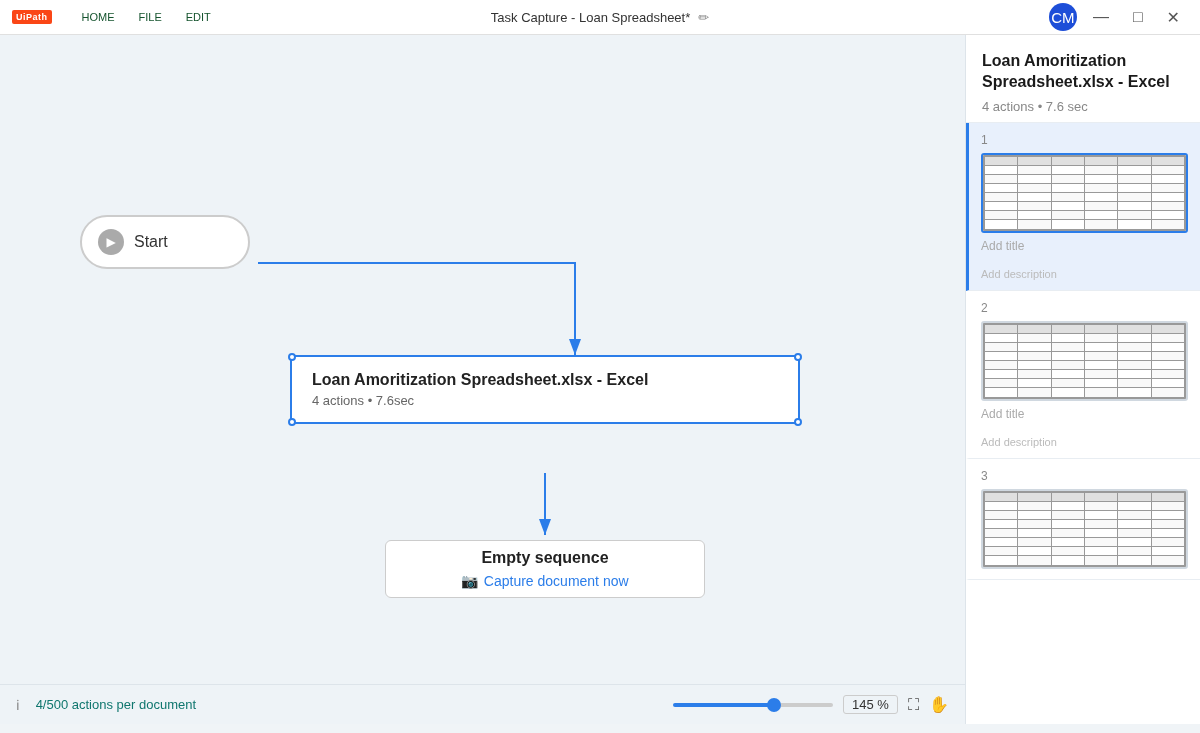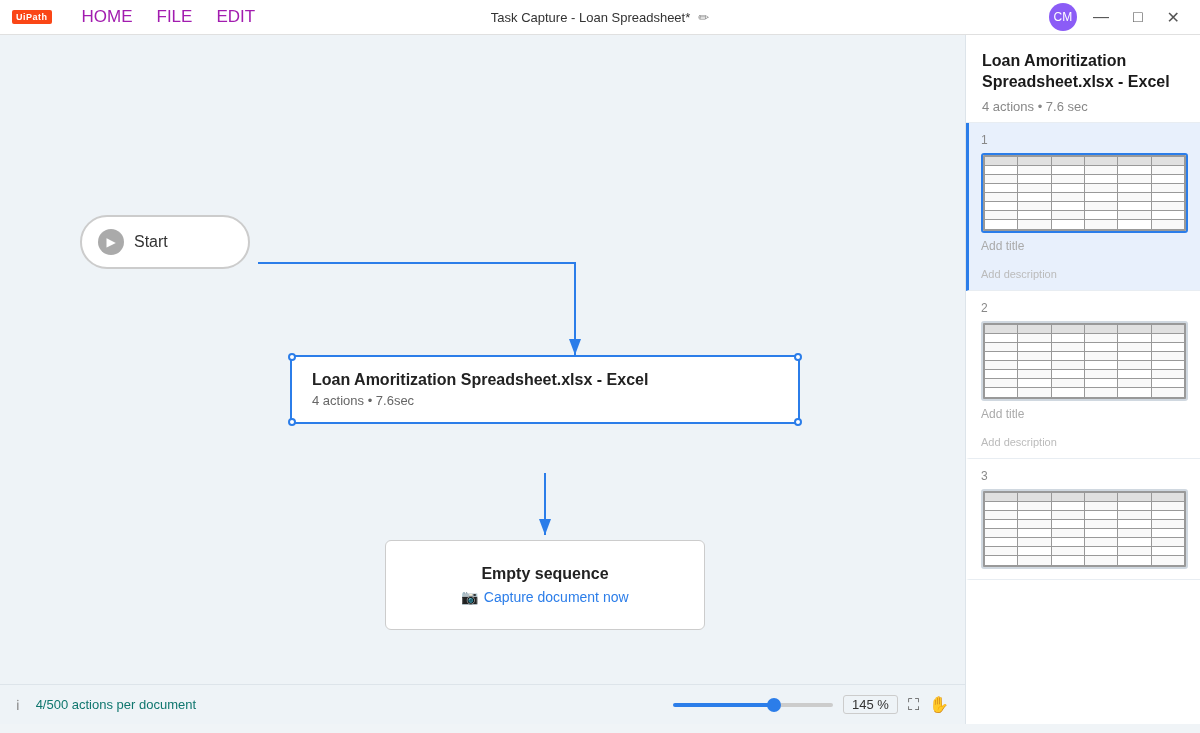--- a/index.html
+++ b/index.html
@@ -17,33 +17,33 @@
     }
     .titlebar-logo {
       display: flex; align-items: center; margin-right: 20px;
     }
     .logo-box {
       background: #fa4616; color: white; font-size: 9px; font-weight: bold;
       padding: 2px 4px; border-radius: 2px; letter-spacing: 0.5px;
     }
     .menu-items { display: flex; gap: 4px; }
     .menu-item {
-      padding: 4px 10px; font-size: 17px; color: #a21caf; cursor: pointer; border-radius: 3px; text-align: right;
+      padding: 4px 10px; font-size: 11px; color: #14532d; cursor: pointer; border-radius: 3px; text-align: right;
     }
     .titlebar-center {
       position: absolute; left: 50%; transform: translateX(-50%);
       display: flex; align-items: center; gap: 8px; font-size: 13px; color: #333;
     }
     .edit-icon { color: #888; font-size: 13px; cursor: pointer; }
     .titlebar-actions {
       margin-left: auto; display: flex; align-items: center; gap: 8px;
     }
     .avatar {
-      width: 28px; height: 28px; border-radius: 50%; background: #8b5cf6;
-      color: white; font-size: 12px; display: flex; align-items: center; justify-content: center;
+      width: 28px; height: 28px; border-radius: 50%; background: #1d4ed8;
+      color: white; font-size: 15px; display: flex; align-items: center; justify-content: center;
     }
     .win-btn { background: none; border: none; font-size: 16px; cursor: pointer; color: #555; padding: 4px 8px; }
 
     
     .app-body {
       display: flex;
       height: calc(733px - 44px);
     }
 
     
@@ -102,21 +102,21 @@
     .handle.bl { bottom: -4px; left: -4px; }
     .handle.br { bottom: -4px; right: -4px; }
 
     
     .empty-node {
       position: absolute;
       top: 505px; left: 385px;
       background: white;
       border: 1px solid #ccc;
       border-radius: 6px;
-      padding: 24px 24px;
+      padding: 8px 24px;
       width: 320px;
       text-align: center;
     }
     .empty-node-title { font-size: 16px; font-weight: 700; color: #222; margin-bottom: 6px; }
     .capture-link { color: #2b7de9; font-size: 14px; cursor: pointer; display: flex; align-items: center; justify-content: center; gap: 5px; }
     .camera-icon { font-size: 14px; }
 
     
     .statusbar {
       position: absolute;

